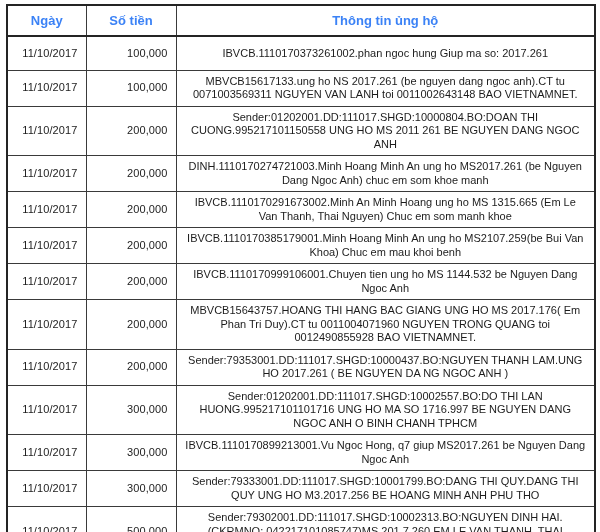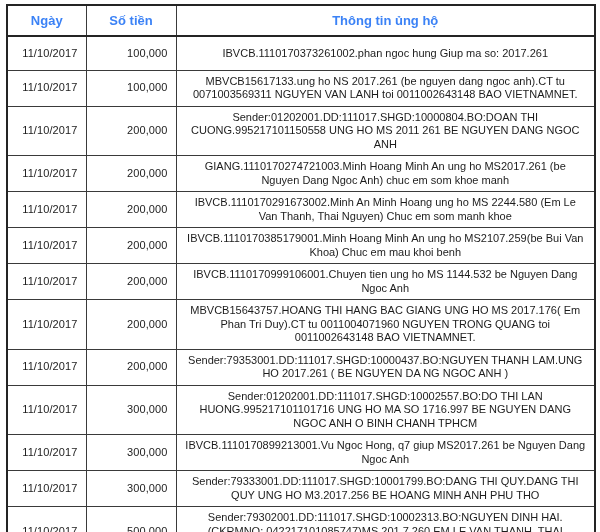--- a/index.html
+++ b/index.html
@@ -70,45 +70,45 @@
 
   <tr class="body-row">
     <td class="date-cell">11/10/2017</td>
     <td class="amount-cell">200,000</td>
     <td class="info-cell">Sender:01202001.DD:111017.SHGD:10000804.BO:DOAN THI CUONG.995217101150558 UNG HO MS 2011 261 BE NGUYEN DANG NGOC ANH</td>
   </tr>
 
   <tr class="body-row">
     <td class="date-cell">11/10/2017</td>
     <td class="amount-cell">200,000</td>
-    <td class="info-cell">GIANG.1110170274721003.Minh Hoang Minh An ung ho MS2017.261 (be Nguyen Dang Ngoc Anh) chuc em som khoe manh</td>
+    <td class="info-cell">DINH.1110170274721003.Minh Hoang Minh An ung ho MS2017.261 (be Nguyen Dang Ngoc Anh) chuc em som khoe manh</td>
   </tr>
 
   <tr class="body-row">
     <td class="date-cell">11/10/2017</td>
     <td class="amount-cell">200,000</td>
-    <td class="info-cell">IBVCB.1110170291673002.Minh An Minh Hoang ung ho MS 2244.580 (Em Le Van Thanh, Thai Nguyen) Chuc em som manh khoe</td>
+    <td class="info-cell">IBVCB.1110170291673002.Minh An Minh Hoang ung ho MS 1315.665 (Em Le Van Thanh, Thai Nguyen) Chuc em som manh khoe</td>
   </tr>
 
   <tr class="body-row">
     <td class="date-cell">11/10/2017</td>
     <td class="amount-cell">200,000</td>
     <td class="info-cell">IBVCB.1110170385179001.Minh Hoang Minh An ung ho MS2107.259(be Bui Van Khoa) Chuc em mau khoi benh</td>
   </tr>
 
   <tr class="body-row">
     <td class="date-cell">11/10/2017</td>
     <td class="amount-cell">200,000</td>
     <td class="info-cell">IBVCB.1110170999106001.Chuyen tien ung ho MS 1144.532 be Nguyen Dang Ngoc Anh</td>
   </tr>
 
   <tr class="body-row">
     <td class="date-cell">11/10/2017</td>
     <td class="amount-cell">200,000</td>
-    <td class="info-cell">MBVCB15643757.HOANG THI HANG BAC GIANG UNG HO MS 2017.176( Em Phan Tri Duy).CT tu 0011004071960 NGUYEN TRONG QUANG toi 0011002643148 BAO VIETNAMNET.</td>
+    <td class="info-cell">MBVCB15643757.HOANG THI HANG BAC GIANG UNG HO MS 2017.176( Em Phan Tri Duy).CT tu 0011004071960 NGUYEN TRONG QUANG toi 0012490855928 BAO VIETNAMNET.</td>
   </tr>
 
   <tr class="body-row">
     <td class="date-cell">11/10/2017</td>
     <td class="amount-cell">200,000</td>
     <td class="info-cell">Sender:79353001.DD:111017.SHGD:10000437.BO:NGUYEN THANH LAM.UNG HO 2017.261 ( BE NGUYEN DA NG NGOC ANH )</td>
   </tr>
 
   <tr class="body-row">
     <td class="date-cell">11/10/2017</td>

